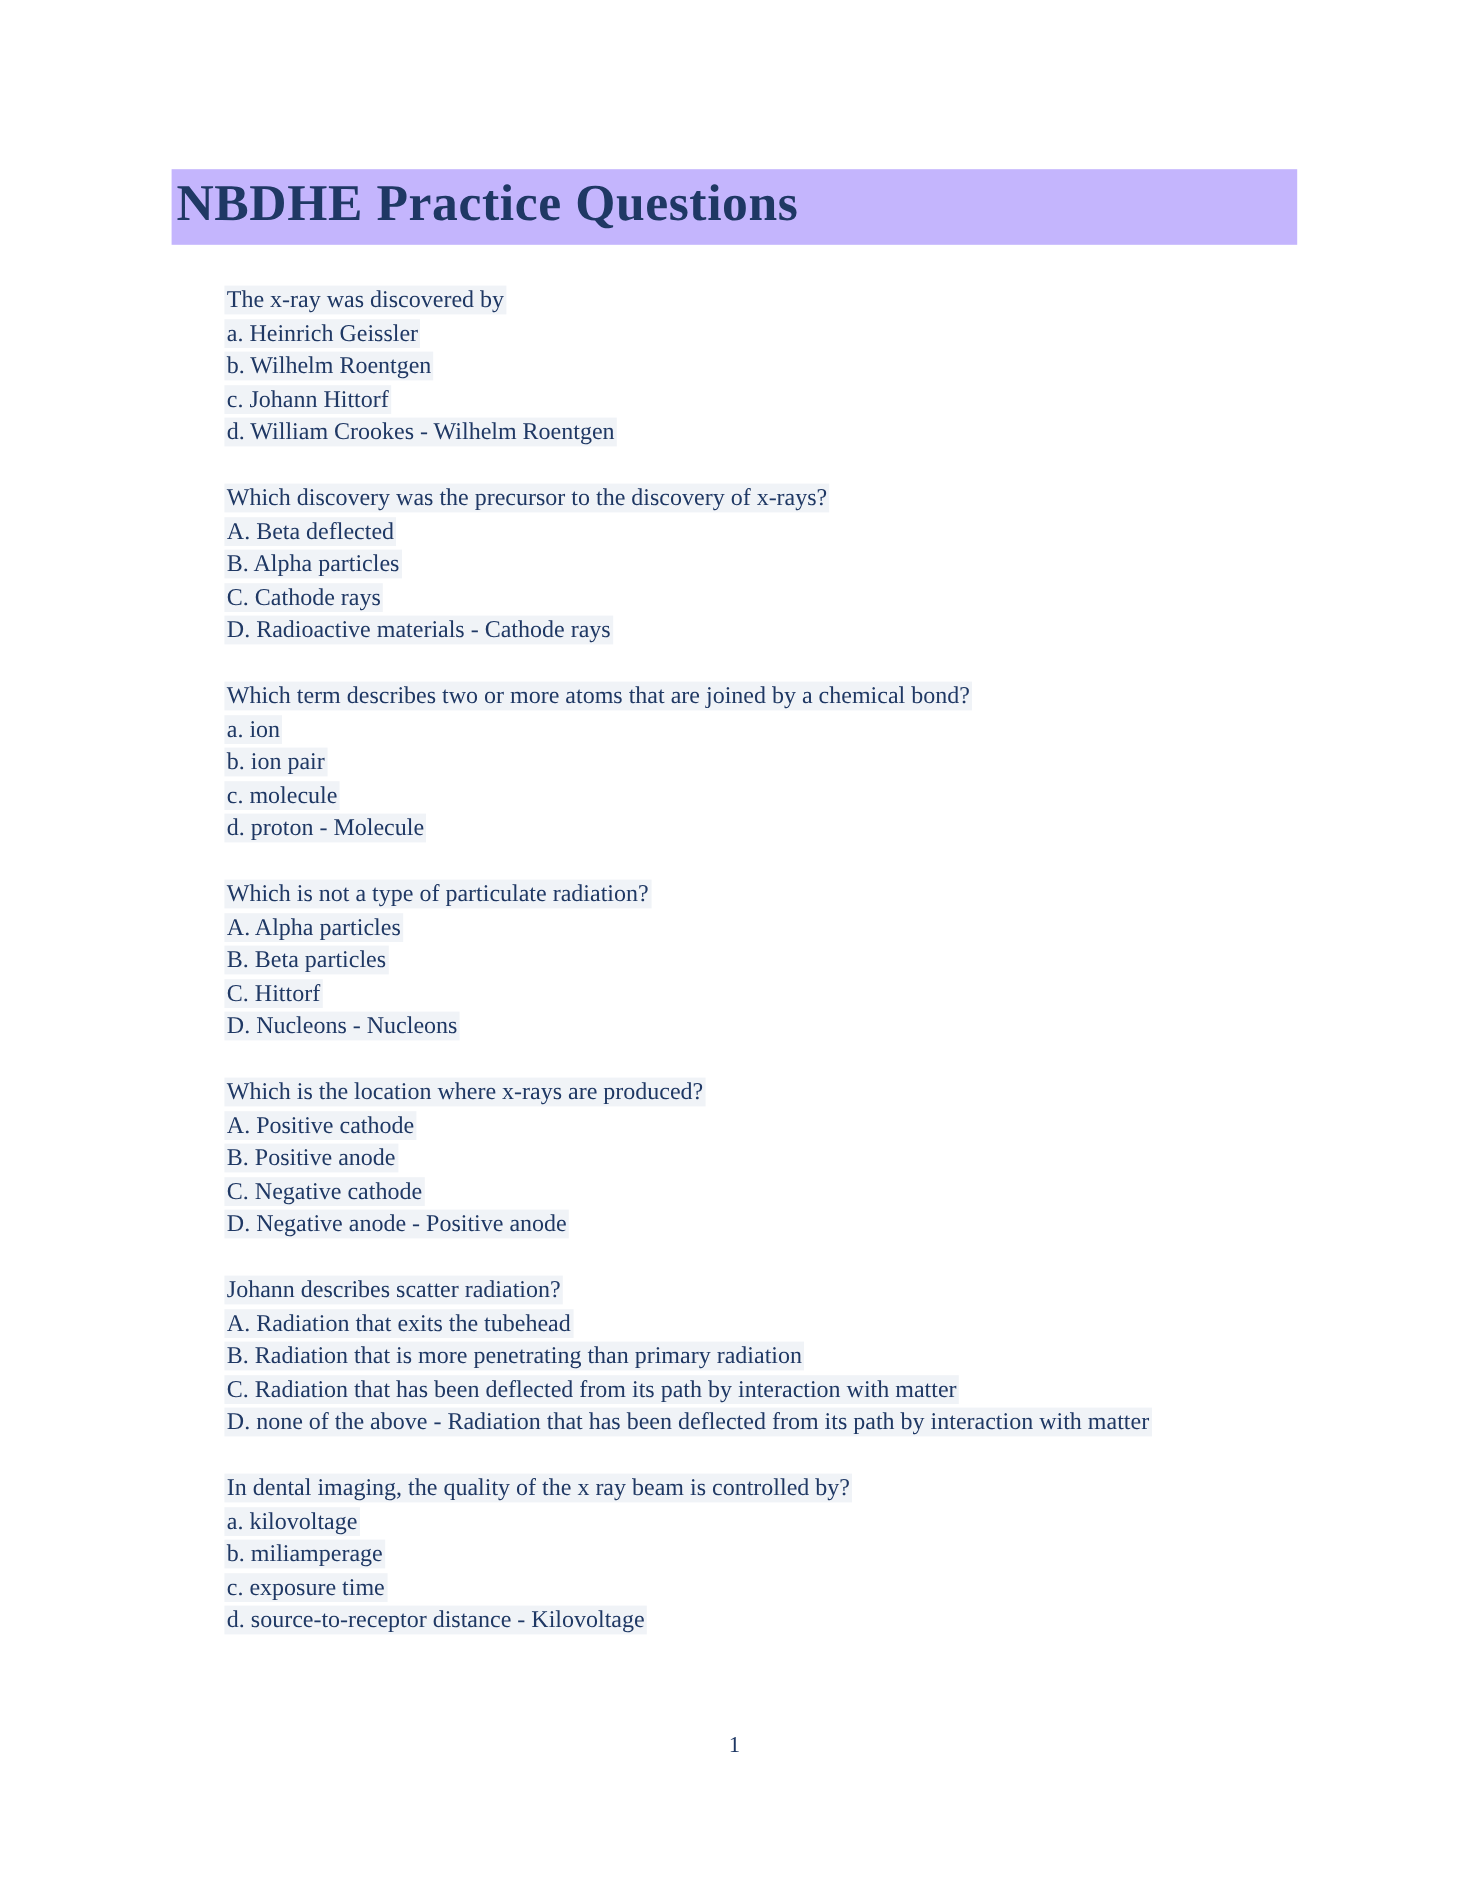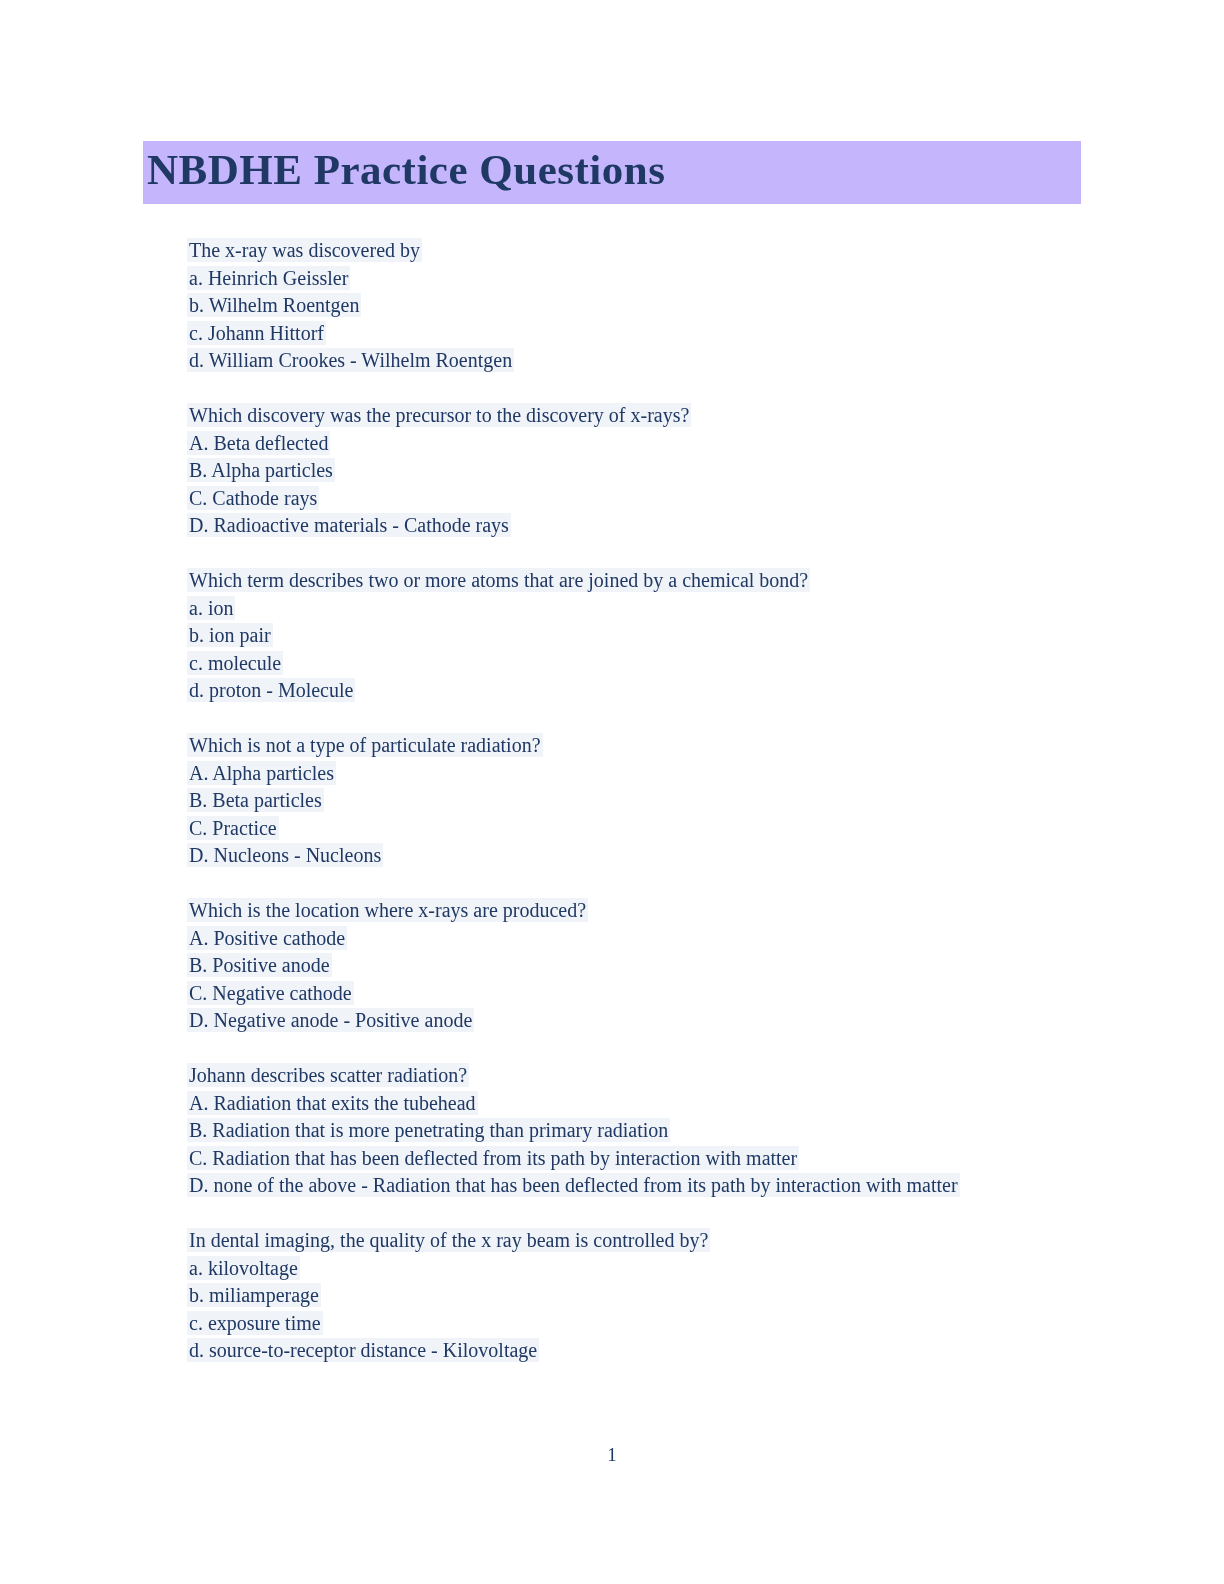--- a/index.html
+++ b/index.html
@@ -84,21 +84,21 @@
           <div class="line"><span class="hl">Which term describes two or more atoms that are joined by a chemical bond?</span></div>
           <div class="line"><span class="hl">a. ion</span></div>
           <div class="line"><span class="hl">b. ion pair</span></div>
           <div class="line"><span class="hl">c. molecule</span></div>
           <div class="line"><span class="hl">d. proton - Molecule</span></div>
         </div>
         <div class="q-block">
           <div class="line"><span class="hl">Which is not a type of particulate radiation?</span></div>
           <div class="line"><span class="hl">A. Alpha particles</span></div>
           <div class="line"><span class="hl">B. Beta particles</span></div>
-          <div class="line"><span class="hl">C. Practice</span></div>
+          <div class="line"><span class="hl">C. Hittorf</span></div>
           <div class="line"><span class="hl">D. Nucleons - Nucleons</span></div>
         </div>
         <div class="q-block">
           <div class="line"><span class="hl">Which is the location where x-rays are produced?</span></div>
           <div class="line"><span class="hl">A. Positive cathode</span></div>
           <div class="line"><span class="hl">B. Positive anode</span></div>
           <div class="line"><span class="hl">C. Negative cathode</span></div>
           <div class="line"><span class="hl">D. Negative anode - Positive anode</span></div>
         </div>
         <div class="q-block">

